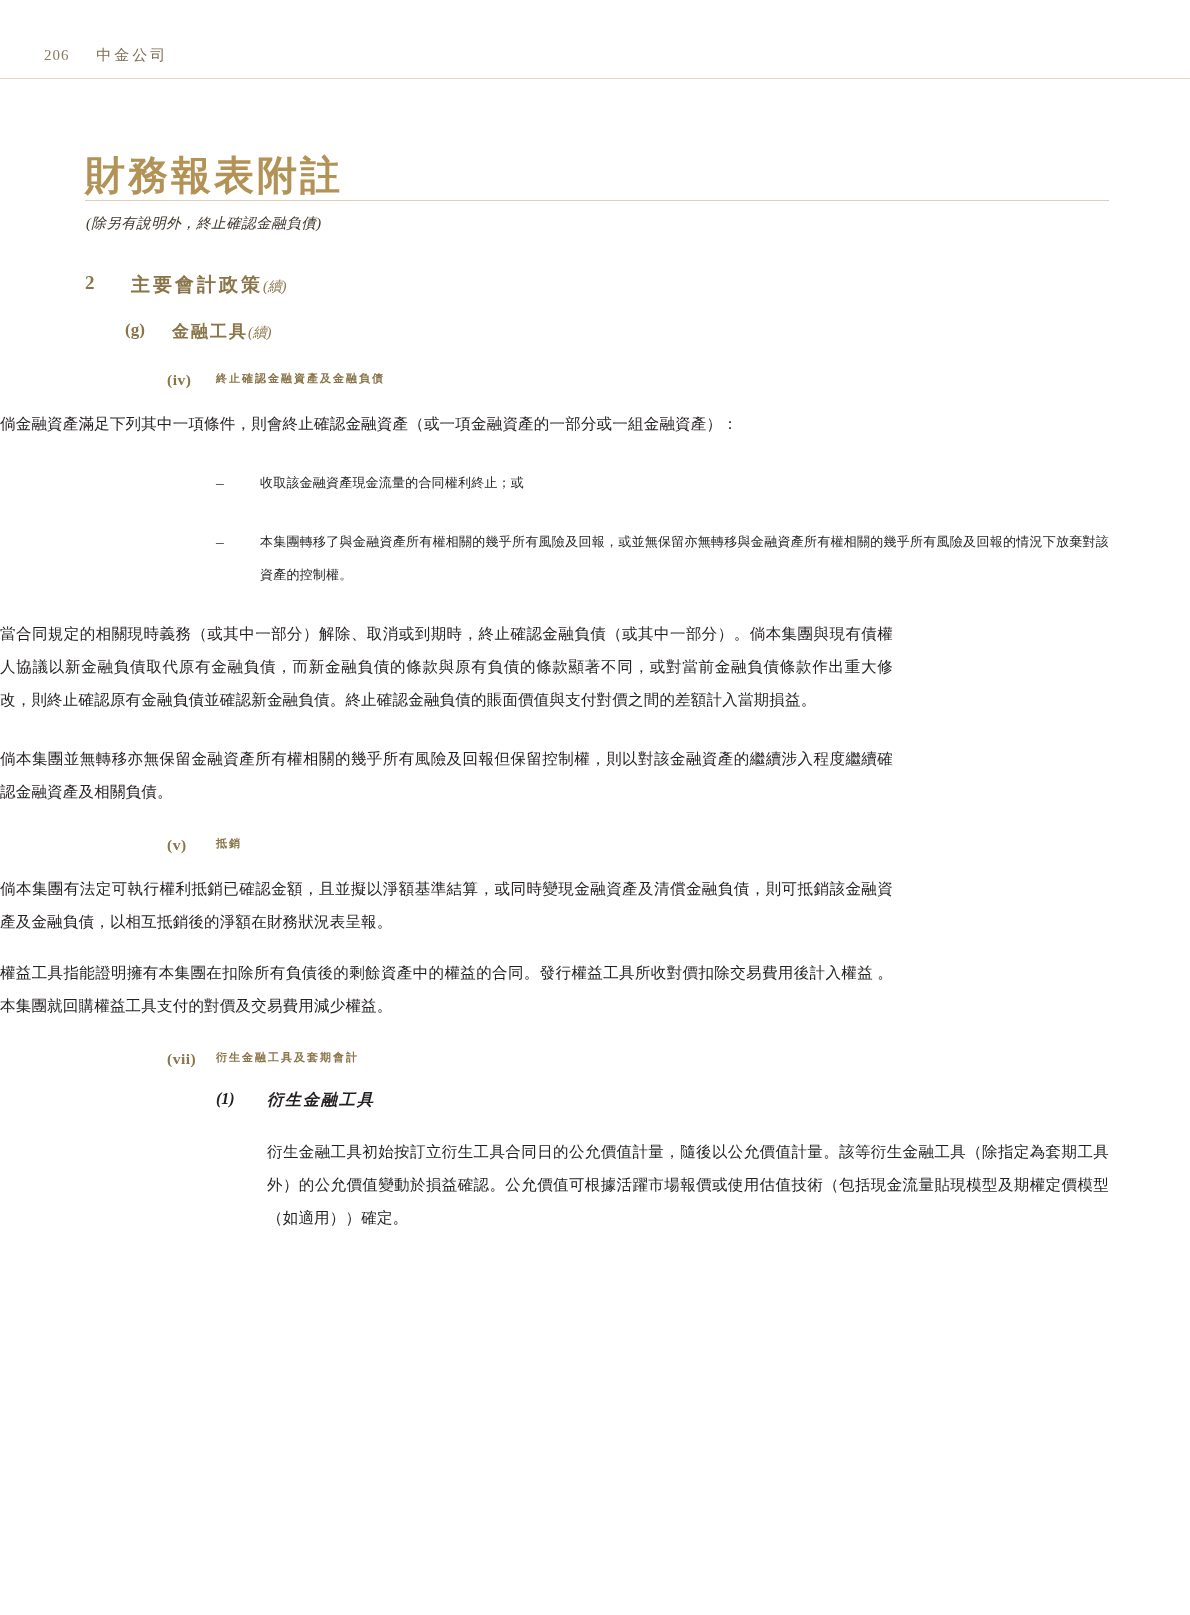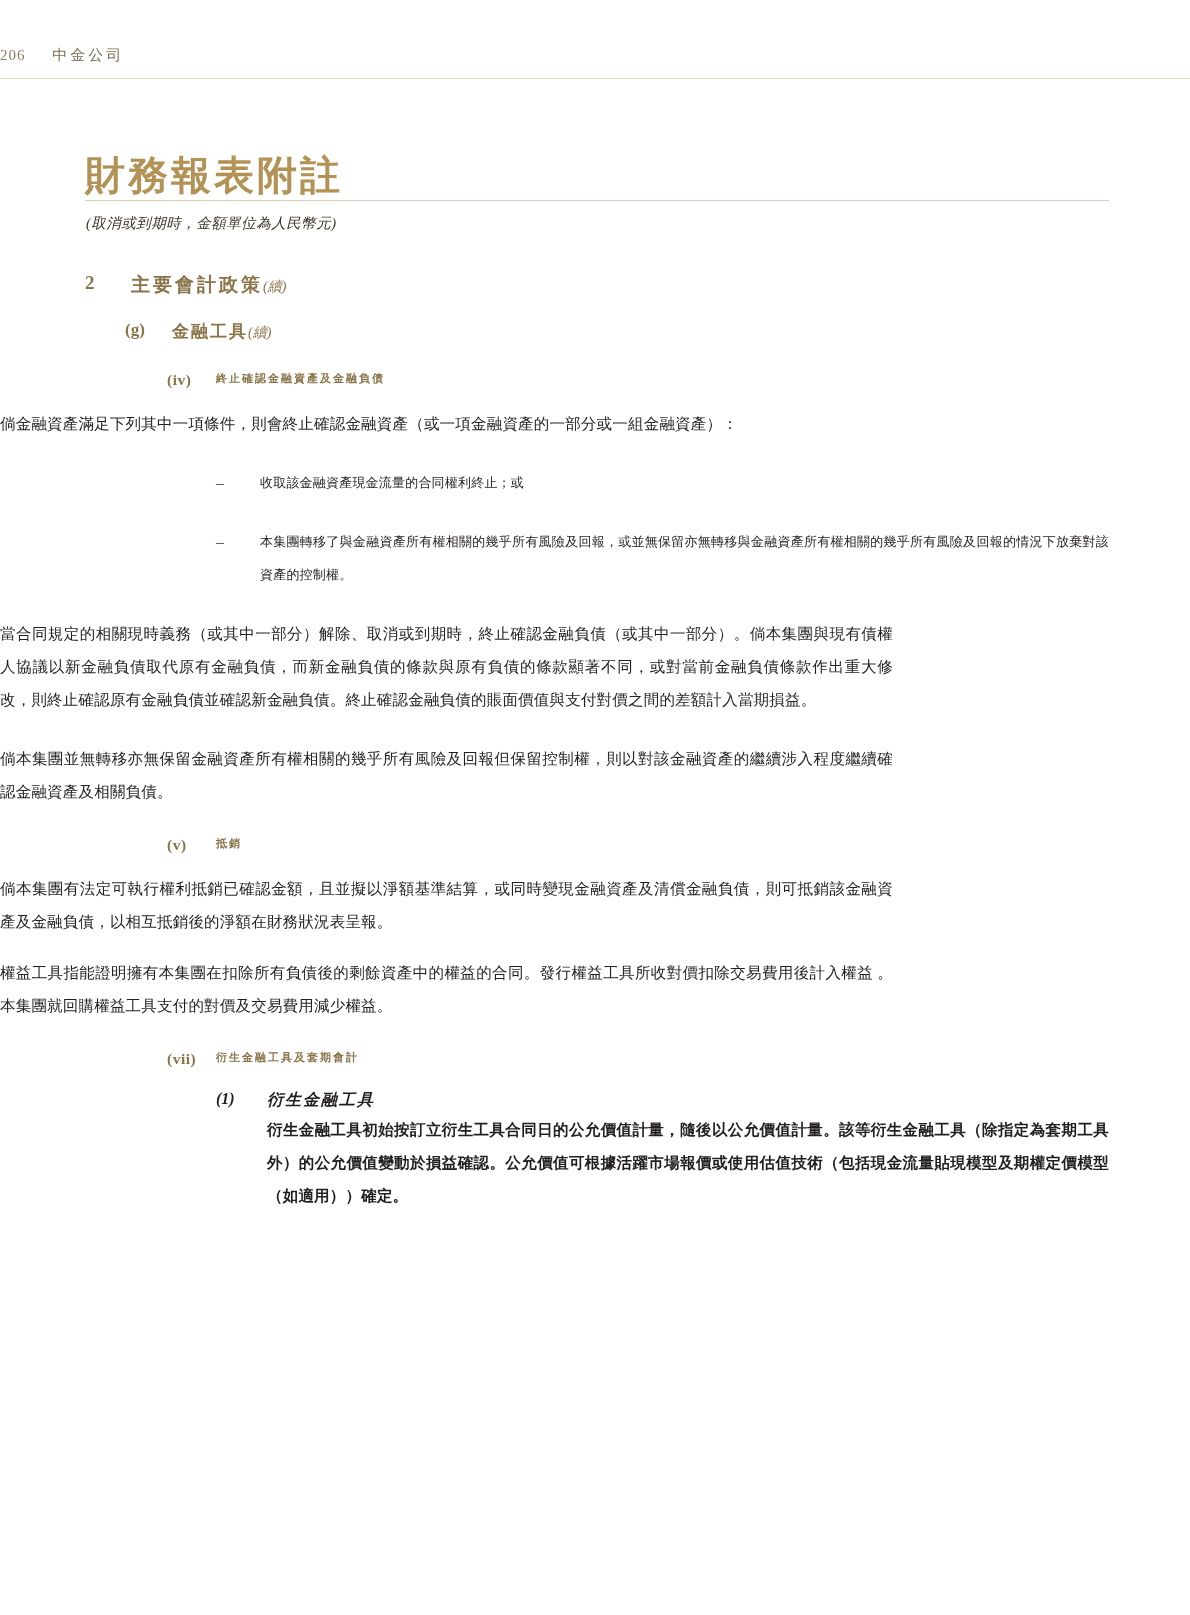--- a/index.html
+++ b/index.html
@@ -13,20 +13,21 @@
     position: relative;
     overflow: hidden;
   }
 
   
   .page-header {
     position: absolute;
     top: 46px;
     left: 0;
     width: 1190px;
+    padding-left: 44px;
     font-size: 15px;
     letter-spacing: 1px;
     color: #8a7a5e;
   }
   .page-header .pg-num {
     color: #8a7a5e;
     margin-right: 22px;
     font-family: "Liberation Serif", serif;
   }
   .page-header .company {
@@ -182,36 +183,35 @@
   .deep-title {
     font-size: 16px;
     font-weight: bold;
     font-style: italic;
     color: #231f20;
     letter-spacing: 2px;
   }
   .para.deep {
     margin-left: 267px;
     width: 842px;
-    margin-top: 2px;
-    font-weight: bold;
+    margin-top: 24px;
   }
 </style>
 </head>
 <body>
 
 <div class="page-header">
   <span class="pg-num">206</span>
   <span class="company">中金公司</span>
 </div>
 <div class="header-rule"></div>
 
 <div class="doc-title">財務報表附註</div>
 <div class="title-rule"></div>
-<div class="doc-subtitle">(取消或到期時，金額單位為人民幣元)</div>
+<div class="doc-subtitle">(除另有說明外，終止確認金融負債)</div>
 
 <div class="content">
 
   <div class="row">
     <div class="sec-num">2</div>
     <div class="sec-title">
       <span>主要會計政策</span><span class="cont-mark">(續)</span>
     </div>
   </div>
 

